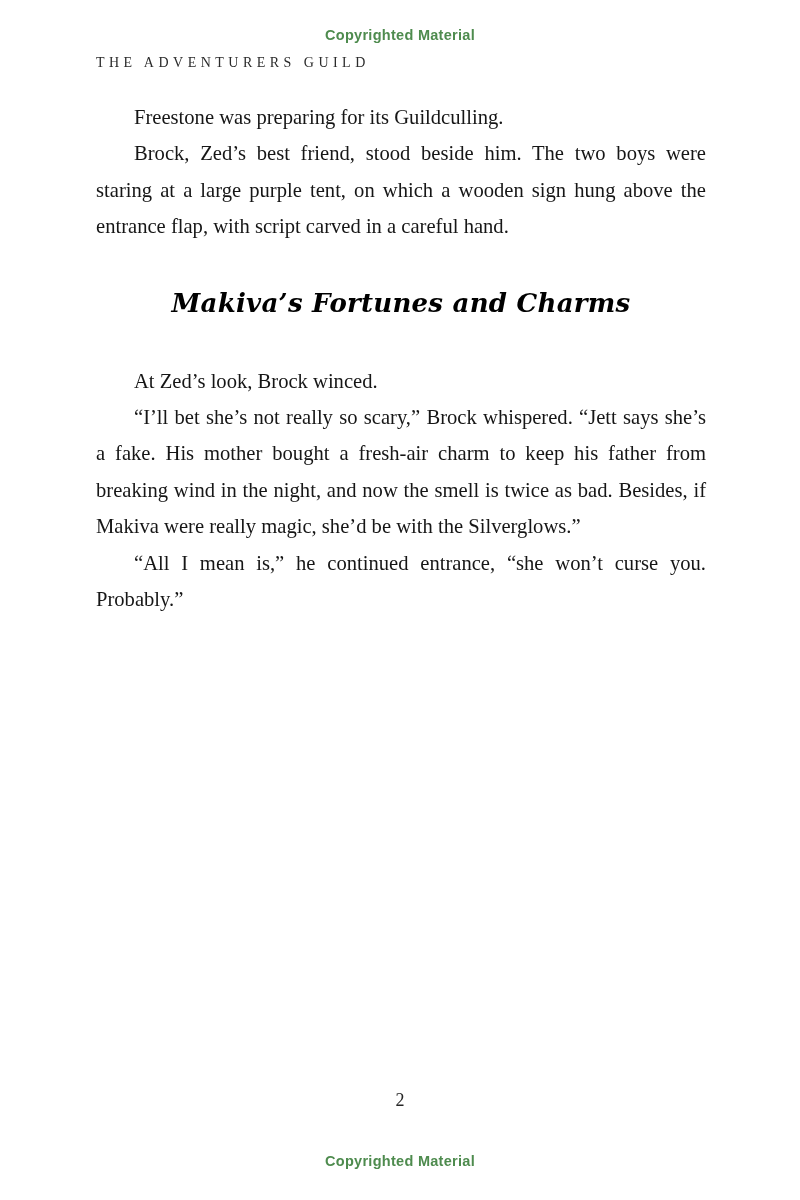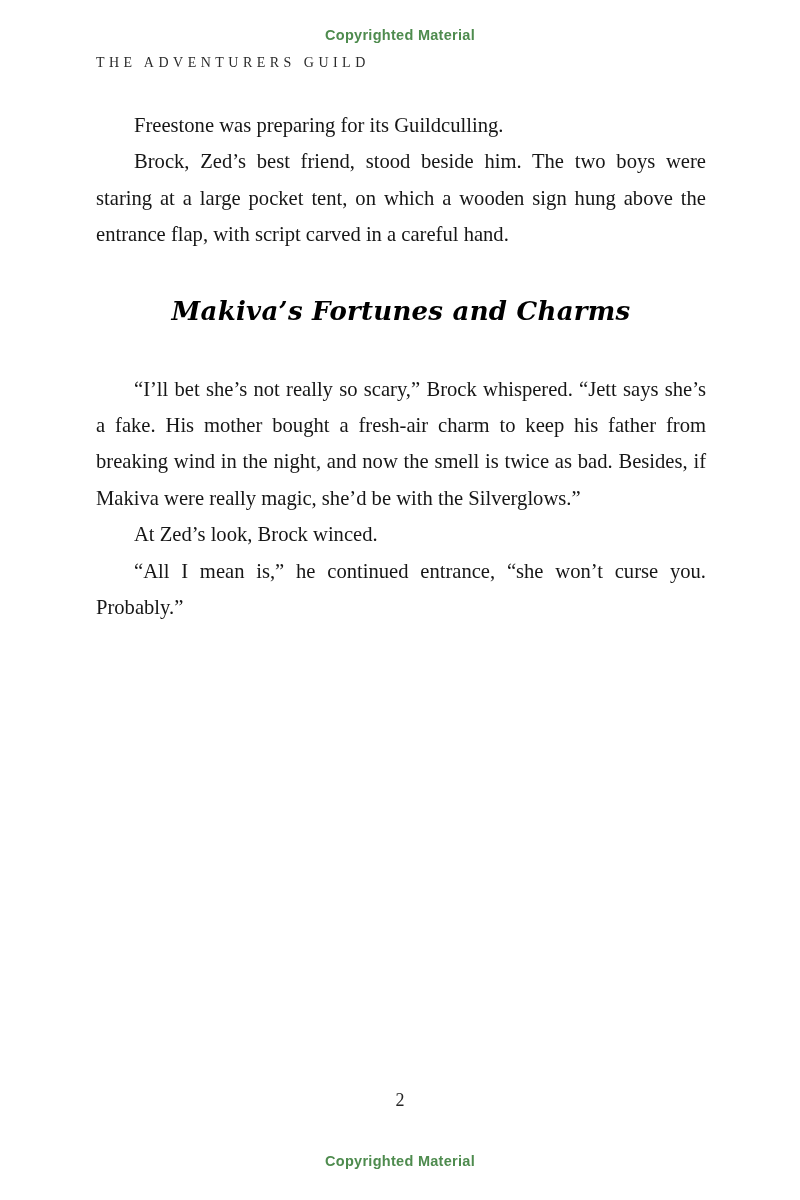--- a/index.html
+++ b/index.html
@@ -37,21 +37,21 @@
     font-family: "Liberation Serif", serif;
     font-size: 14px;
     font-weight: 500;
     color: #2b2b2b;
     letter-spacing: 0.32em;
     white-space: nowrap;
   }
   .text-block {
     position: absolute;
     left: 96px;
-    top: 107px;
+    top: 99px;
     width: 610px;
   }
   .text-block p {
     font-size: 20.6px;
     line-height: 36.4px;
     text-align: justify;
     text-indent: 38px;
     color: #161616;
   }
   .section-heading {
@@ -81,26 +81,26 @@
 <body>
 
 <div class="page">
 
   <div class="copyright-banner copyright-top">Copyrighted Material</div>
 
   <div class="running-header">THE ADVENTURERS GUILD</div>
 
   <div class="text-block">
     <p>Freestone was preparing for its Guildculling.</p>
-    <p>Brock, Zed’s best friend, stood beside him. The two boys were staring at a large pocket tent, on which a wooden sign hung above the entrance flap, with script carved in a careful hand.</p>
+    <p>Brock, Zed’s best friend, stood beside him. The two boys were staring at a large purple tent, on which a wooden sign hung above the entrance flap, with script carved in a careful hand.</p>
 
     <div class="section-heading">Makiva’s Fortunes and Charms</div>
 
+    <p>At Zed’s look, Brock winced.</p>
     <p>“I’ll bet she’s not really so scary,” Brock whispered. “Jett says she’s a fake. His mother bought a fresh-air charm to keep his father from breaking wind in the night, and now the smell is twice as bad. Besides, if Makiva were really magic, she’d be with the Silverglows.”</p>
-    <p>At Zed’s look, Brock winced.</p>
     <p>“All I mean is,” he continued entrance, “she won’t curse you. Probably.”</p>
   </div>
 
   <div class="page-number">2</div>
 
   <div class="copyright-banner copyright-bottom">Copyrighted Material</div>
 
 </div>
 
 </body></html>

